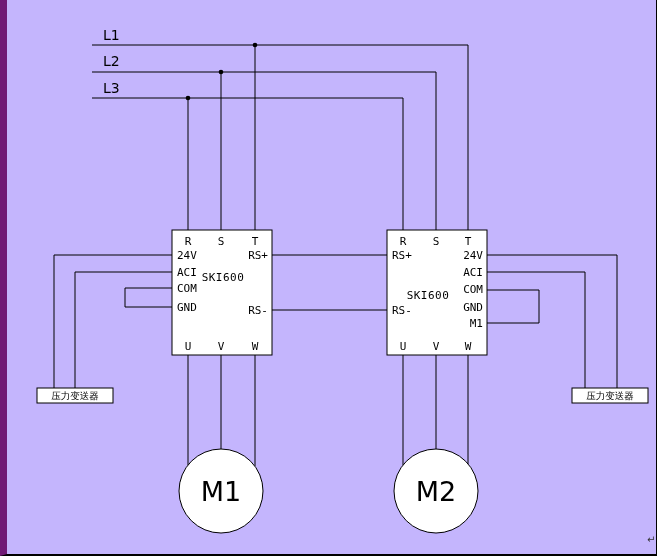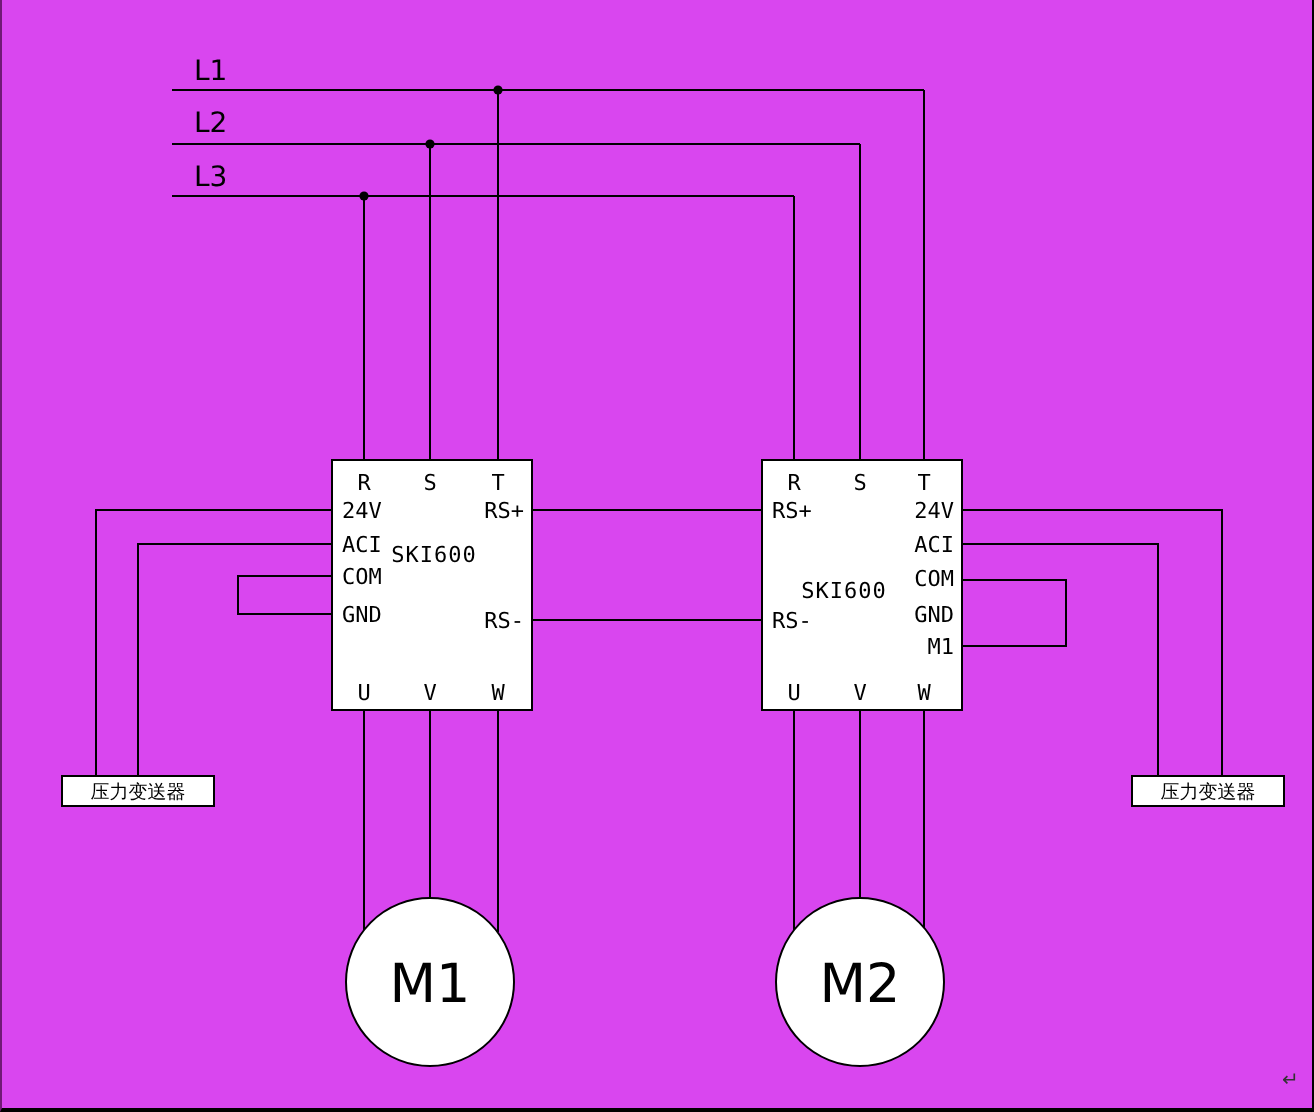--- a/index.html
+++ b/index.html
@@ -4,23 +4,23 @@
 <style>
   html, body {
     margin: 0;
     padding: 0;
     background: #ffffff;
   }
   .page {
     position: relative;
     width: 657px;
     height: 556px;
-    background: #d946ef;
+    background: #c4b5fd;
     box-sizing: border-box;
-    border-left: 1px solid #701a75;
+    border-left: 7px solid #701a75;
     border-right: 1px solid #000;
     border-bottom: 2px solid #000;
     font-family: "DejaVu Sans Mono", monospace;
     overflow: hidden;
   }
   svg { display: block; }
   text { fill: #000000; }
   .phase-label {
     font-size: 14px;
     font-family: "DejaVu Sans", sans-serif;

